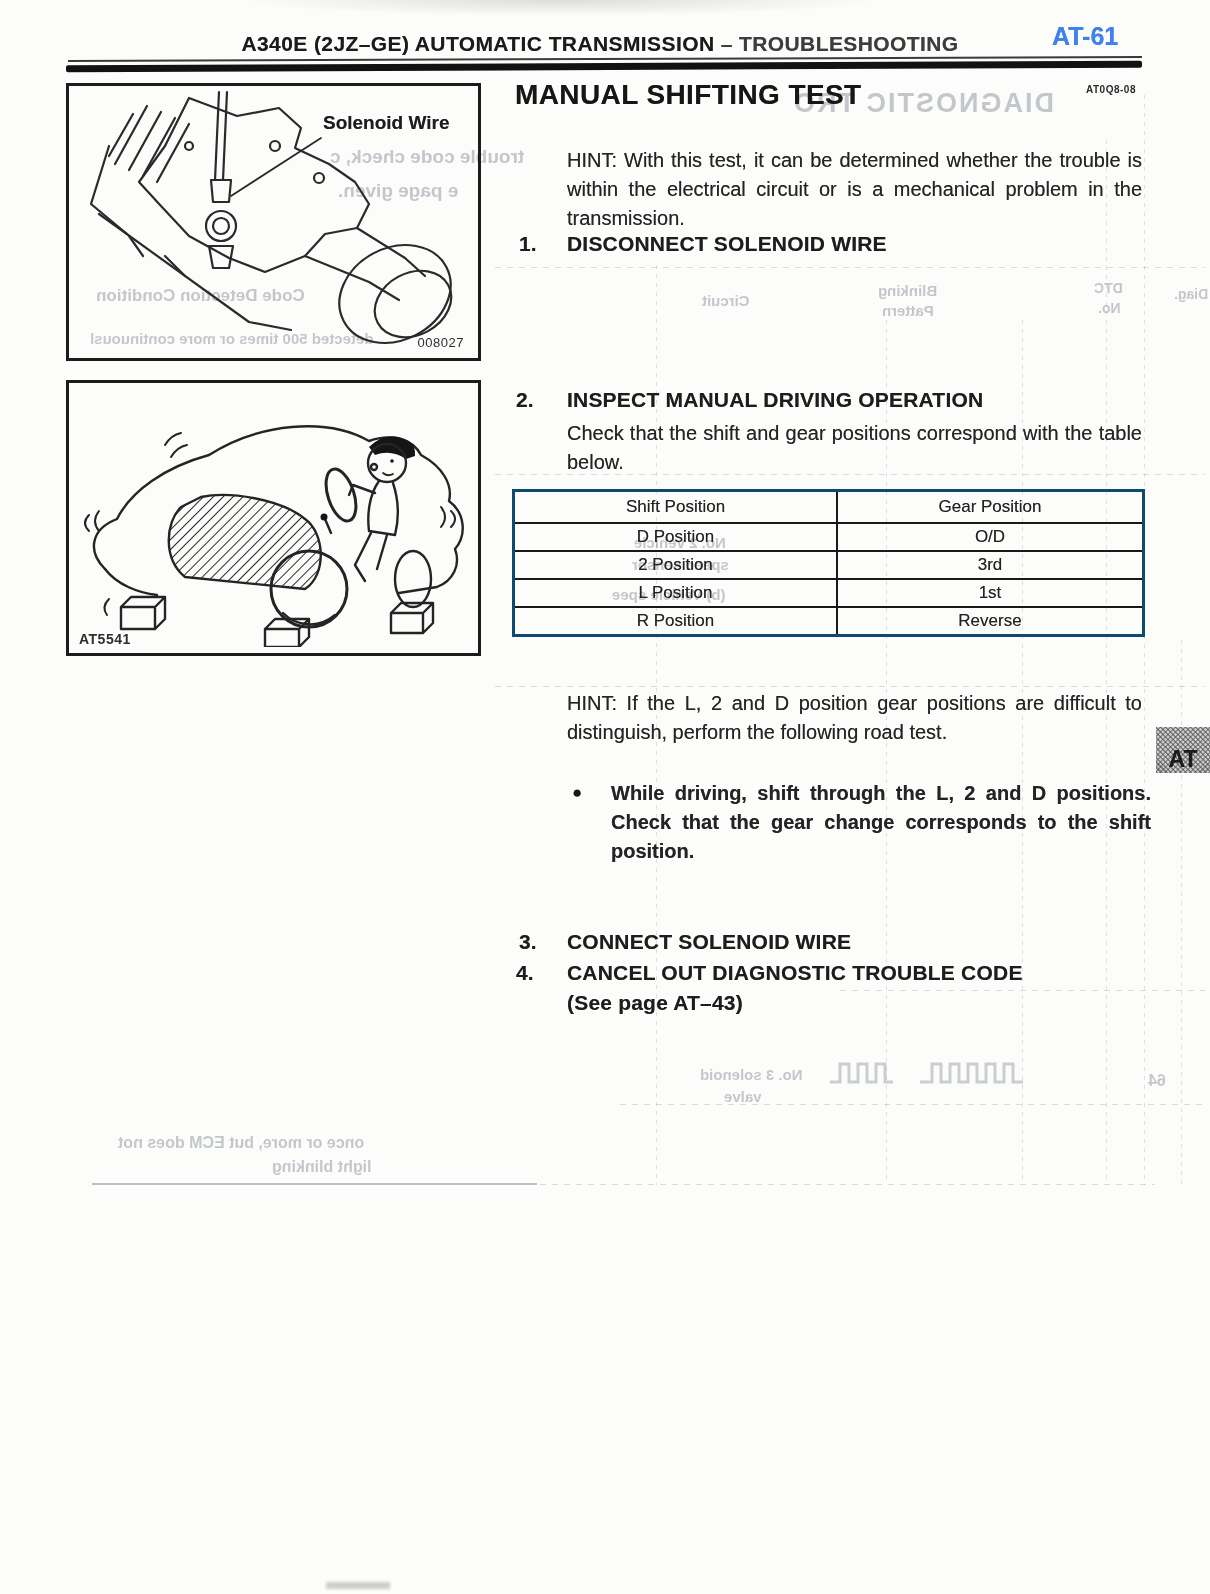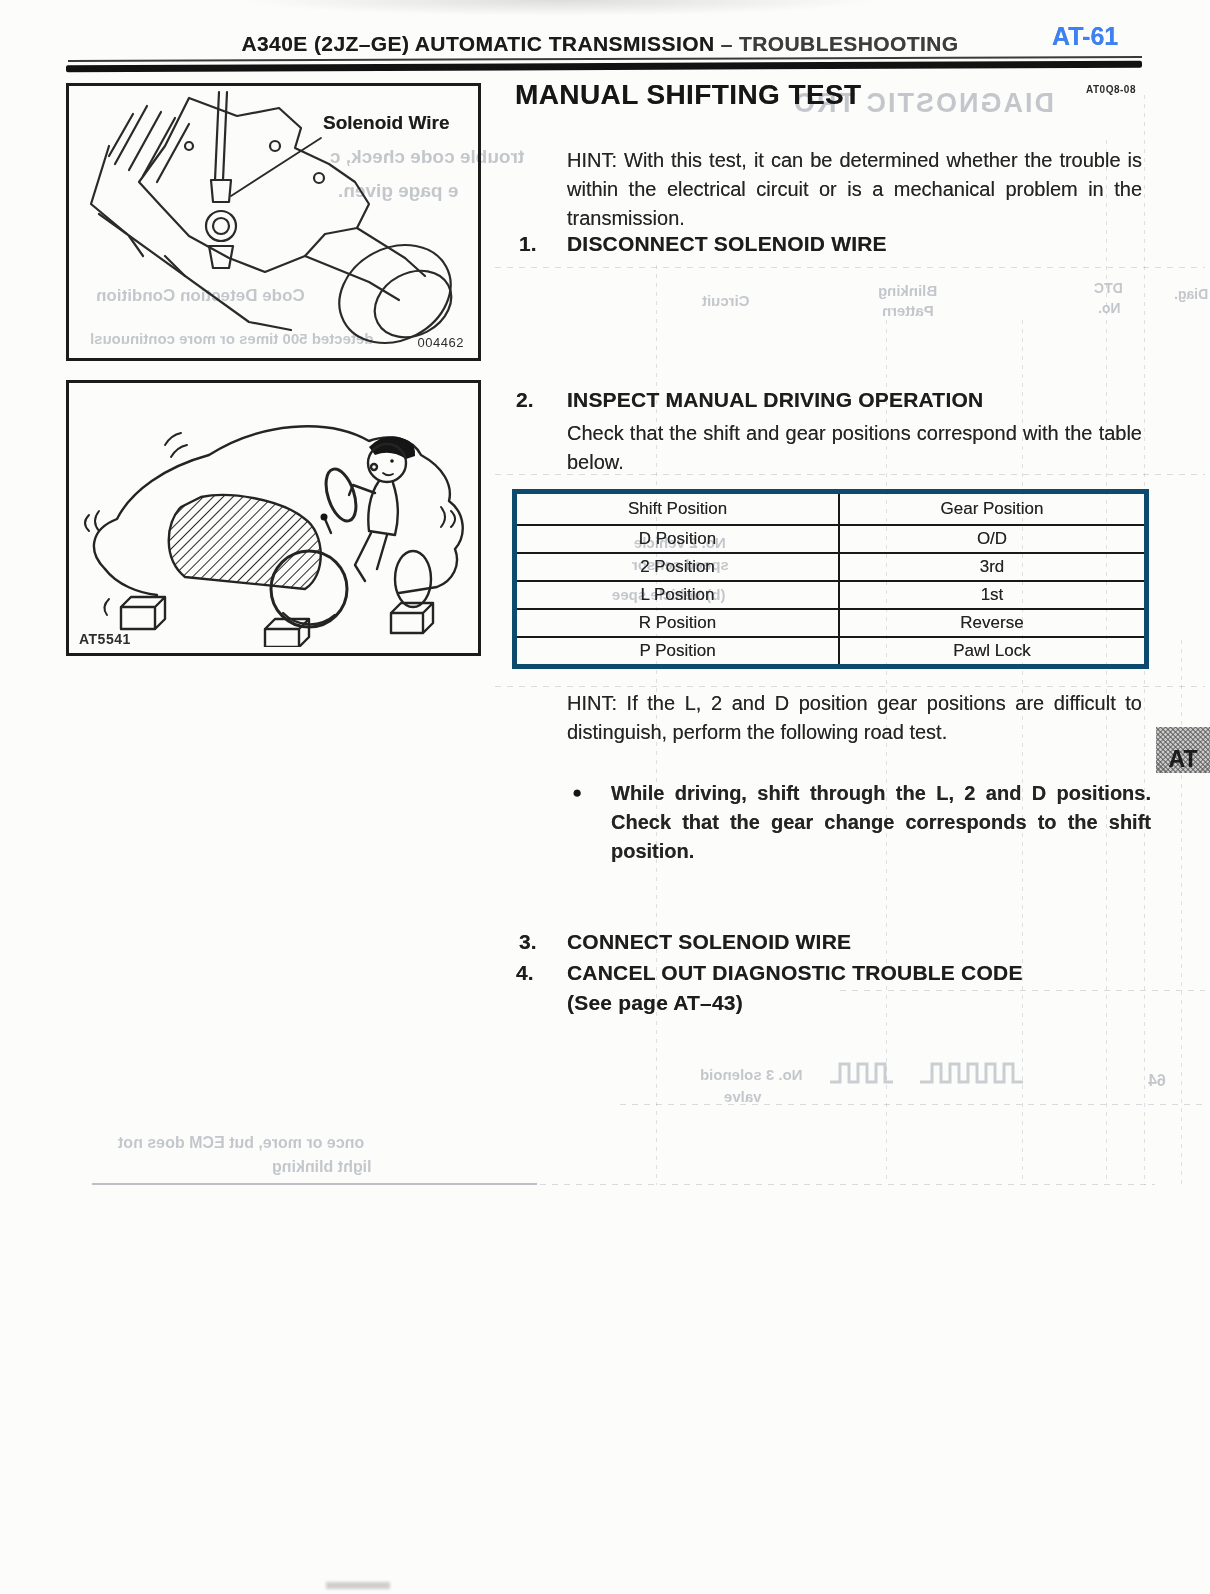--- a/index.html
+++ b/index.html
@@ -26,21 +26,21 @@
   .fig2-code{left:10px;bottom:6px;font-weight:700;font-size:14px;}
   
   .sec-title{left:515px;top:79px;font-size:28px;font-weight:700;letter-spacing:.4px;color:#161616;}
   .sec-code{left:1086px;top:84px;font-size:10px;font-weight:700;letter-spacing:.5px;color:#2b2b2b;}
   .body-text{font-size:20px;line-height:29px;text-align:justify;color:#242424;}
   .bold-text{font-weight:700;}
   .step-num{font-size:21px;font-weight:700;color:#1d1d1d;}
   .step-title{font-size:21px;font-weight:700;letter-spacing:.2px;color:#1d1d1d;white-space:nowrap;}
   .bullet-dot{font-size:17px;font-weight:700;color:#161616;}
   
-  .shift-table{left:512px;top:489px;width:627px;border:5px solid #0c4a6e;}
+  .shift-table{left:512px;top:489px;width:627px;border:3px solid #0c4a6e;}
   .st-row{display:flex;align-items:center;height:26px;}
   .st-row.st-head{height:30px;}
   .st-row + .st-row{border-top:2px solid #191919;}
   .st-cell{flex:0 0 321px;text-align:center;font-size:17px;color:#222;text-shadow:0 0 .4px rgba(20,20,20,.5);}
   .st-cell.c2{flex:1 1 auto;border-left:2px solid #191919;align-self:stretch;display:flex;align-items:center;justify-content:center;}
   
   .side-tab{left:1156px;top:727px;width:54px;height:46px;display:flex;align-items:flex-end;justify-content:center;
     background-color:#cccccc;
     background-image:repeating-linear-gradient(45deg, rgba(70,70,70,.55) 0 1.5px, transparent 1.5px 3.5px),
                      repeating-linear-gradient(-45deg, rgba(70,70,70,.45) 0 1.5px, transparent 1.5px 3.5px);
@@ -145,21 +145,21 @@
 
         <path d="M30,128 L180,236 L222,244"></path>
         <path d="M60,150 L74,170 M96,170 L116,190"></path>
 
         <circle cx="206" cy="60" r="5"></circle>
           <circle cx="250" cy="92" r="5"></circle>
           <circle cx="120" cy="60" r="4"></circle>
       </g>
     </svg>
     <div class="fig-callout ink">Solenoid Wire</div>
-    <div class="fig-code fig1-code">004462</div>
+    <div class="fig-code fig1-code">008027</div>
   </div>
 
   <div class="abs figbox fig2">
     <svg width="403" height="264" viewBox="0 0 403 264">
       <defs>
         <pattern id="hz" width="7" height="7" patternTransform="rotate(45)" patternUnits="userSpaceOnUse">
           <line x1="0" y1="0" x2="0" y2="7" stroke="#2a2a2a" stroke-width="2"></line>
         </pattern>
       </defs>
       <g stroke="#242424" stroke-width="2.4" fill="none" stroke-linecap="round" stroke-linejoin="round">
@@ -228,24 +228,20 @@
       <div class="st-cell c2">3rd</div>
     </div>
     <div class="st-row">
       <div class="st-cell">L Position</div>
       <div class="st-cell c2">1st</div>
     </div>
     <div class="st-row">
       <div class="st-cell">R Position</div>
       <div class="st-cell c2">Reverse</div>
     </div>
-    <div class="st-row">
-      <div class="st-cell">P Position</div>
-      <div class="st-cell c2">Pawl Lock</div>
-    </div>
   </div>
 
   <div class="abs body-text ink" style="left:567px;top:689px;width:575px;">HINT: If the L, 2 and D position gear positions are difficult to distinguish, perform the following road test.</div>
 
   <div class="abs bullet-dot" style="left:572px;top:783px;">●</div>
   <div class="abs body-text bold-text ink" style="left:611px;top:779px;width:540px;">While driving, shift through the L, 2 and D positions. Check that the gear change corresponds to the shift position.</div>
 
 
   <div class="abs step-num ink" style="left:519px;top:930px;">3.</div>
   <div class="abs step-title ink" style="left:567px;top:930px;">CONNECT SOLENOID WIRE</div>

